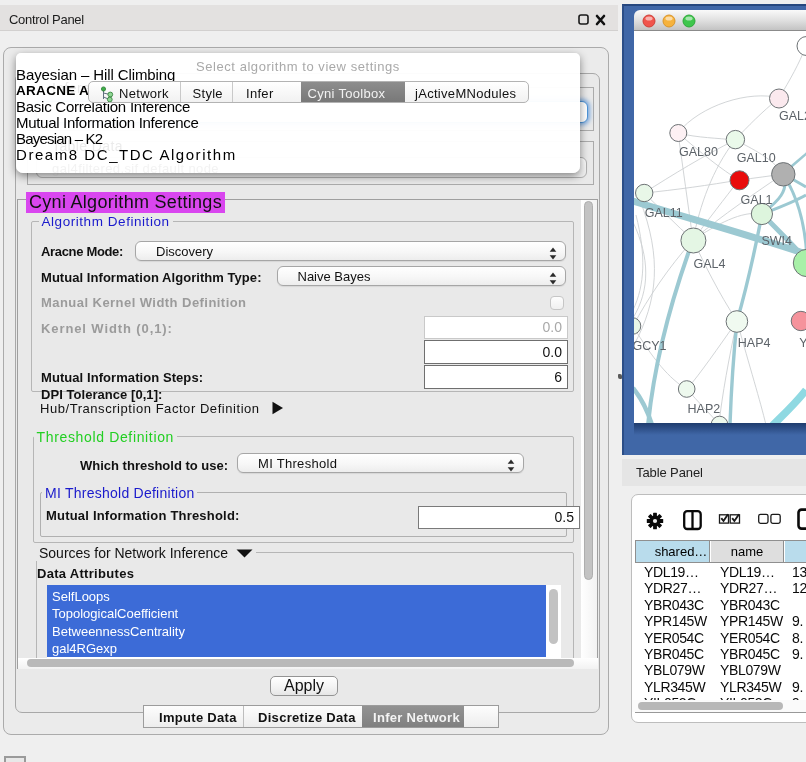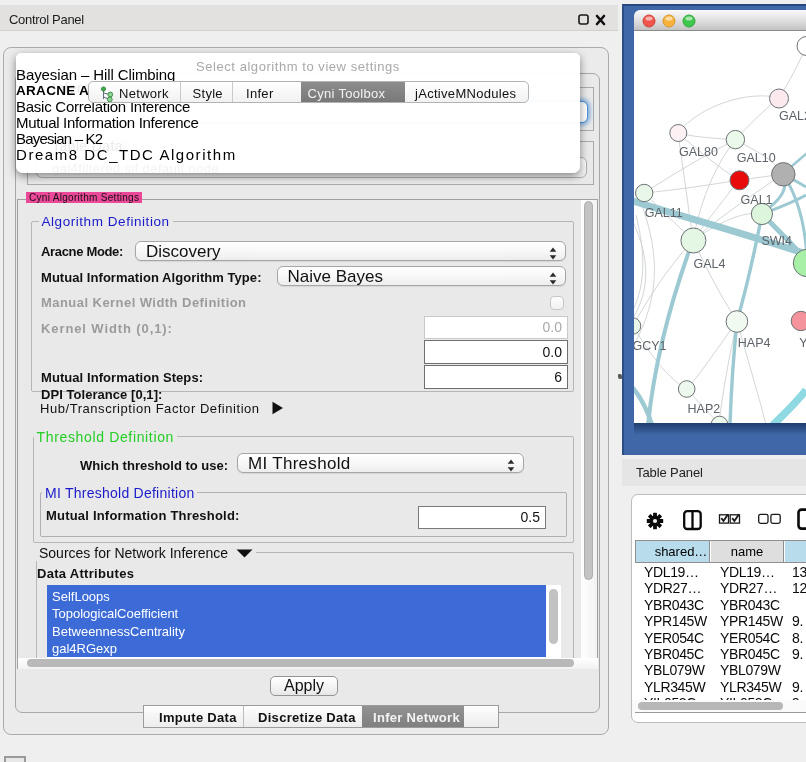--- a/index.html
+++ b/index.html
@@ -4,21 +4,21 @@
 <style>
   * { margin:0; padding:0; box-sizing:border-box; }
   html,body { width:806px; height:762px; overflow:hidden; }
   body { font-family:"Liberation Sans", sans-serif; background:#efefef; position:relative; }
   .abs { position:absolute; }
   .lbl { font-size:13px; color:#111; white-space:nowrap; letter-spacing:0.3px; }
   .bold { font-weight:bold; }
   .combo {
     position:absolute; height:20px; border:1px solid #a6a6a6; border-radius:6px;
     background:linear-gradient(180deg,#ffffff 0%,#f7f7f7 55%,#ededed 100%);
-    font-size:17px; color:#111; line-height:20px; padding-left:10px; white-space:nowrap;
+    font-size:13px; color:#111; line-height:20px; padding-left:20px; white-space:nowrap;
     box-shadow:0 1px 1px rgba(0,0,0,0.08);
   }
   .stepper { position:absolute; right:8px; top:4.5px; }
   .input {
     position:absolute; background:#fff; font-size:14px; color:#111;
     text-align:right; padding-right:5px; white-space:nowrap;
   }
   .groupbox { position:absolute; border:1px solid #b6b6b6; border-radius:2px; }
   .gtitle { position:absolute; font-size:13px; background:#e9e9e9; padding:0 3px; white-space:nowrap; }
 </style>
@@ -54,21 +54,21 @@
   <div class="abs lbl" style="left:219px;top:3.5px;color:#f2f2f2;">Cyni Toolbox</div>
   <div class="abs lbl" style="left:326.5px;top:3.5px;">jActiveMNodules</div>
 </div>
 
 <div class="abs" style="left:27px;top:87px;width:567px;height:44px;border:1px solid #ababab;"></div>
 <div class="abs" style="left:27px;top:141px;width:567px;height:44px;border:1px solid #ababab;"></div>
 <div class="abs" style="left:36px;top:101px;width:552px;height:22px;border:1px solid #4f94d6;border-radius:6px;background:#fff;box-shadow:0 0 4px 2px rgba(90,150,220,0.75);"></div>
 <div class="abs" style="left:36px;top:157px;width:551px;height:21px;border:1px solid #b0b0b0;border-radius:6px;background:linear-gradient(180deg,#fff,#ededed);"></div>
 
 <div class="abs" style="left:17px;top:199px;width:581px;height:470px;border:1px solid #9f9f9f;background:#e9e9e9;"></div>
-<div class="abs gtitle" style="left:26px;top:192px;background:#ec4899;color:#111;font-size:10px;letter-spacing:0.3px;">Cyni Algorithm Settings</div>
+<div class="abs gtitle" style="left:26px;top:192px;background:#d946ef;color:#111;font-size:18px;letter-spacing:0.3px;">Cyni Algorithm Settings</div>
 
 <div class="groupbox" style="left:31px;top:221px;width:543px;height:171px;"></div>
 <div class="gtitle" style="left:38.5px;top:214px;color:#1a1acc;font-size:13.5px;letter-spacing:0.55px;">Algorithm Definition</div>
 
 <div class="abs" style="left:41px;top:243.5px;font-size:13px;font-weight:bold;letter-spacing:-0.33px;white-space:nowrap;color:#111;">Aracne Mode:</div>
 <div class="combo" style="left:135px;top:241px;width:430.5px;">Discovery
   <svg class="stepper" width="8" height="13" viewBox="0 0 8 13">
       <path d="M4 0.5 L7.3 4.8 L0.7 4.8 Z" fill="#2a2a2a"></path>
       <path d="M4 12.5 L7.3 8.2 L0.7 8.2 Z" fill="#2a2a2a"></path>
     </svg>
@@ -99,21 +99,21 @@
 <div class="abs lbl bold" style="left:80px;top:458px;letter-spacing:0px;">Which threshold to use:</div>
 <div class="combo" style="left:237px;top:453px;width:287px;letter-spacing:0.3px;">MI Threshold
   <svg class="stepper" width="8" height="13" viewBox="0 0 8 13">
       <path d="M4 0.5 L7.3 4.8 L0.7 4.8 Z" fill="#2a2a2a"></path>
       <path d="M4 12.5 L7.3 8.2 L0.7 8.2 Z" fill="#2a2a2a"></path>
     </svg>
 </div>
 <div class="groupbox" style="left:40px;top:492px;width:527px;height:45px;border-color:#b0b0b0;"></div>
 <div class="gtitle" style="left:42px;top:485px;color:#1a1acc;font-size:14px;letter-spacing:0.25px;">MI Threshold Definition</div>
 <div class="abs" style="left:46px;top:508px;font-size:13px;font-weight:bold;letter-spacing:0.2px;white-space:nowrap;color:#111;">Mutual Information Threshold:</div>
-<div class="input" style="left:418px;top:506px;width:128px;height:23px;border:1px solid #7a7a7a;line-height:21px;">0.5</div>
+<div class="input" style="left:418px;top:506px;width:162px;height:23px;border:1px solid #7a7a7a;line-height:21px;">0.5</div>
 
 <div class="groupbox" style="left:36px;top:552px;width:538px;height:108px;"></div>
 <div class="gtitle" style="left:36px;top:545px;color:#111;font-size:14px;">Sources for Network Inference
   <svg width="17" height="9" viewBox="0 0 17 9" style="margin-left:4px;">
       <path d="M0.5 0.5 L16.5 0.5 L8.5 8.5 Z" fill="#111"></path>
     </svg>
 </div>
 <div class="abs lbl bold" style="left:37px;top:566px;">Data Attributes</div>
 <div class="abs" style="left:47px;top:585px;width:514px;height:84px;background:#fff;overflow:hidden;">
   <div class="abs" style="left:0;top:0;width:499px;height:72px;background:#3c6bd7;"></div>

